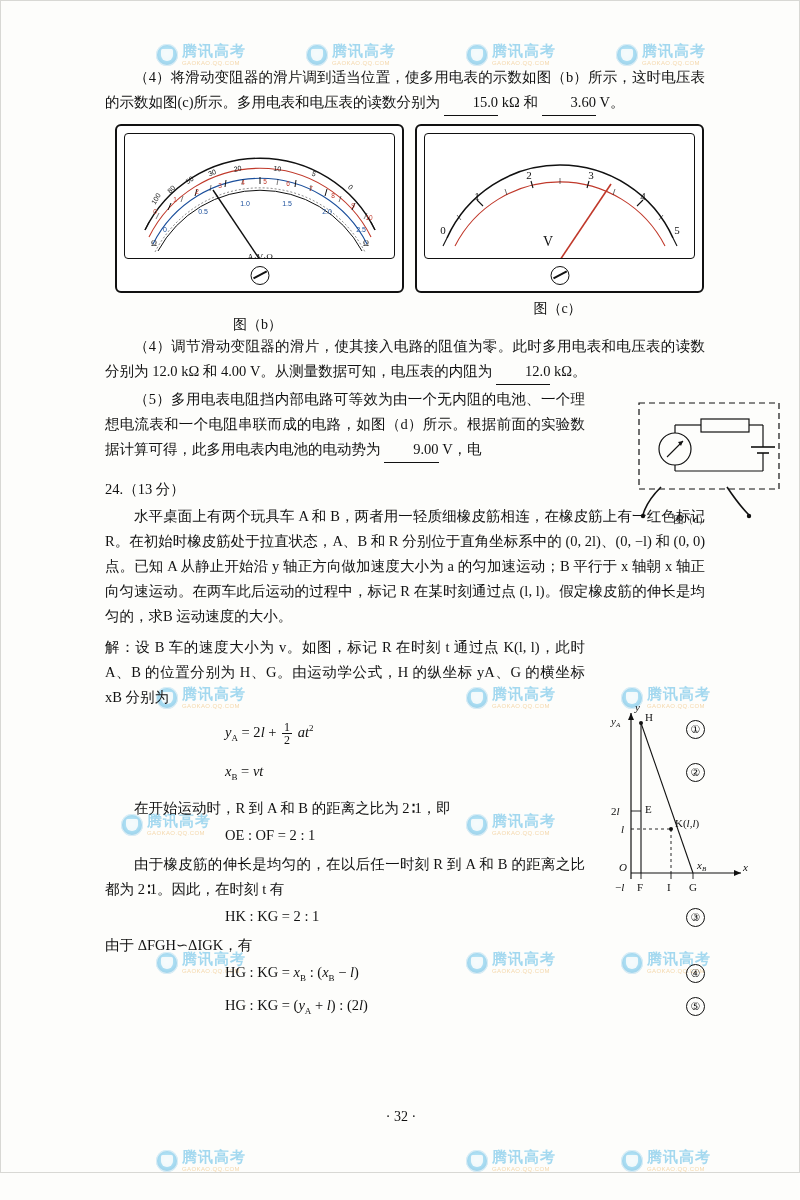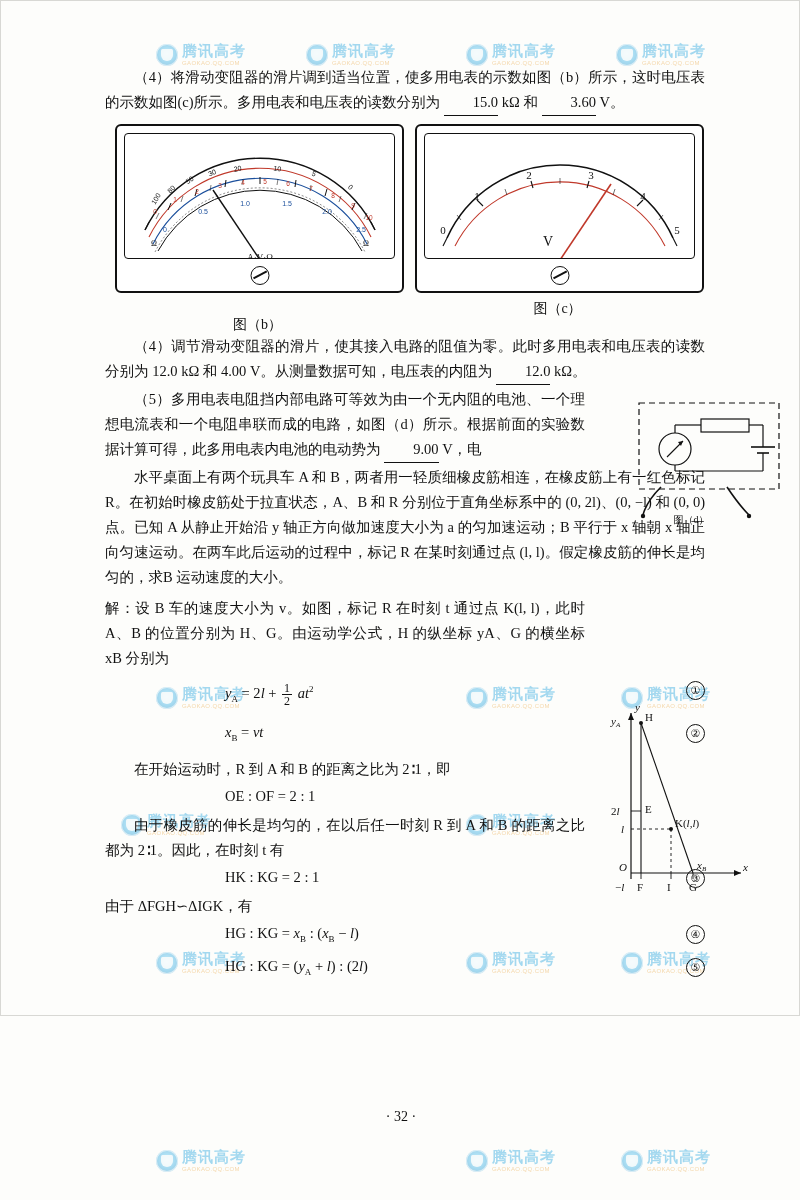--- a/index.html
+++ b/index.html
@@ -6,21 +6,21 @@
   body{
     width:800px;height:1200px;
     background:#fdfdfb;
     font-family:"Liberation Serif", serif;
     color:#111;
     position:relative;
     overflow:hidden;
   }
   .page{
     position:absolute;
-    left:0;top:0;width:800px;height:1016px;
+    left:0;top:0;width:800px;height:1173px;
     border:1px solid #d8d8d4;
     box-sizing:border-box;
   }
   
   .wm{
     position:absolute;
     display:flex;align-items:center;
     opacity:.42;
     pointer-events:none;
     user-select:none;
@@ -377,20 +377,21 @@
       <span class="blank">12.0</span>
       <span>kΩ。</span>
     </p>
 
     <p class="indent" style="width:480px;">
       <span>（5）多用电表电阻挡内部电路可等效为由一个无内阻的电池、一个理想电流表和一个电阻串联而成的电路，如图（d）所示。根据前面的实验数据计算可得，此多用电表内电池的电动势为</span>
       <span class="blank">9.00</span>
       <span>V，电</span>
     </p>
 
+    <p style="margin-top:14px;">24.（13 分）</p>
     <p class="indent">水平桌面上有两个玩具车 A 和 B，两者用一轻质细橡皮筋相连，在橡皮筋上有一红色标记 R。在初始时橡皮筋处于拉直状态，A、B 和 R 分别位于直角坐标系中的 (0, 2l)、(0, −l) 和 (0, 0) 点。已知 A 从静止开始沿 y 轴正方向做加速度大小为 a 的匀加速运动；B 平行于 x 轴朝 x 轴正向匀速运动。在两车此后运动的过程中，标记 R 在某时刻通过点 (l, l)。假定橡皮筋的伸长是均匀的，求B 运动速度的大小。</p>
 
     <p style="margin-top:6px;width:480px;">解：设 B 车的速度大小为 v。如图，标记 R 在时刻 t 通过点 K(l, l)，此时 A、B 的位置分别为 H、G。由运动学公式，H 的纵坐标 yA、G 的横坐标 xB 分别为</p>
 
     <div class="formula" style="margin-top:6px;">
       <div class="fl-indent">
         <i>y</i><sub>A</sub> = 2<i>l</i> +
         <span class="frac"><span class="num">1</span><span class="den">2</span></span>
         <i>at</i><sup>2</sup>
       </div>

